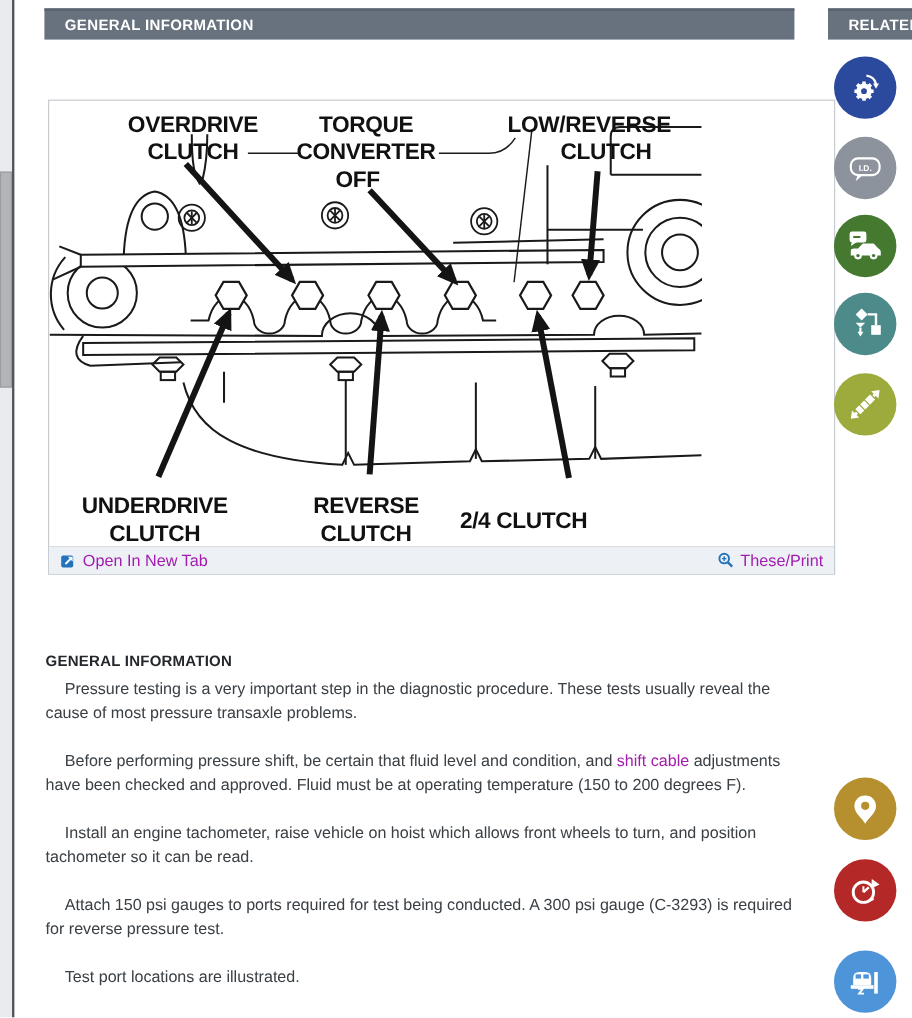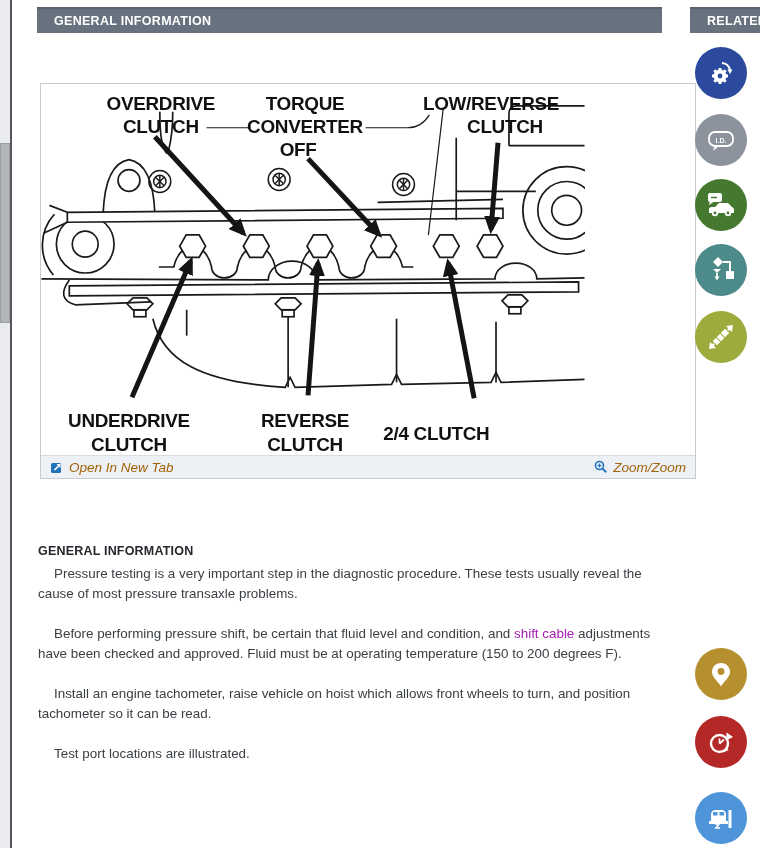--- a/index.html
+++ b/index.html
@@ -15,21 +15,21 @@
   .bar { position:absolute; top:7px; height:26px; background:#68727e; border-top:2px solid #59626d;
          color:#fff; font-size:12.5px; font-weight:bold; letter-spacing:.3px; line-height:24px;
          padding-left:17px; overflow:hidden; white-space:nowrap; }
   .bar.main { left:37px; width:625px; }
   .bar.related { left:690px; width:70px; }
 
   
   .figure { position:absolute; left:40px; top:83px; width:656px; border:1px solid #c7ccd1; background:#fff; }
   .fig-img { width:544px; height:371px; display:block; }
   .fig-footer { height:23px; background:#edf1f6; border-top:1px solid #d9dde2; display:flex; justify-content:space-between; align-items:center; padding:0 9px; }
-  .fig-link { display:flex; align-items:center; gap:5px; color:#a16207; font-size:13.5px; cursor:pointer; text-decoration:none;font-style:italic; }
+  .fig-link { display:flex; align-items:center; gap:5px; color:#a21caf; font-size:13.5px; cursor:pointer; text-decoration:none; }
 
   
   .article { position:absolute; left:38px; top:541px; width:627px; color:#3b4045; font-size:13.4px; line-height:20px; }
   .article h3 { font-size:12.5px; font-weight:bold; color:#24282c; margin-bottom:3px; letter-spacing:.2px; }
   .article p { margin:0 0 20px 0; text-indent:16px; }
   .article p.last { margin-bottom:16px; }
   .inline-link { color:#a21caf; cursor:pointer; }
 
   
   .rail-icon { position:absolute; left:695px; width:52px; height:52px; border-radius:50%;
@@ -174,30 +174,31 @@
         </svg>
         <span>Open In New Tab</span>
       </a>
       <a class="fig-link">
         <svg width="14" height="14" viewBox="0 0 14 14">
           <circle cx="5.5" cy="5.5" r="4" stroke="#2273bb" stroke-width="1.6" fill="none"></circle>
           <line x1="3.6" y1="5.5" x2="7.4" y2="5.5" stroke="#2273bb" stroke-width="1.2"></line>
           <line x1="5.5" y1="3.6" x2="5.5" y2="7.4" stroke="#2273bb" stroke-width="1.2"></line>
           <line x1="8.6" y1="8.6" x2="12.2" y2="12.2" stroke="#2273bb" stroke-width="2"></line>
         </svg>
-        <span>Zoom/Zoom</span>
+        <span>These/Print</span>
       </a>
     </div>
   </div>
 
   <div class="article">
     <h3>GENERAL INFORMATION</h3>
     <p>Pressure testing is a very important step in the diagnostic procedure. These tests usually reveal the cause of most pressure transaxle problems.</p>
     <p><span>Before performing pressure shift, be certain that fluid level and condition, and </span><span class="inline-link">shift cable</span><span> adjustments have been checked and approved. Fluid must be at operating temperature (150 to 200 degrees F).</span></p>
     <p>Install an engine tachometer, raise vehicle on hoist which allows front wheels to turn, and position tachometer so it can be read.</p>
+    <p>Attach 150 psi gauges to ports required for test being conducted. A 300 psi gauge (C-3293) is required for reverse pressure test.</p>
     <p class="last">Test port locations are illustrated.</p>
   </div>
 
   <div class="rail-icon" style="top: 47px; background-color: rgb(43, 74, 157);">
     <svg width="30" height="30" viewBox="-15 -15 30 30">
       <g fill="#fff">
         <circle cx="-1" cy="3" r="6.5"></circle>
         <g stroke="#fff" stroke-width="3">
           <line x1="-1" y1="-5" x2="-1" y2="-2"></line>
             <line x1="-1" y1="8" x2="-1" y2="11"></line>

